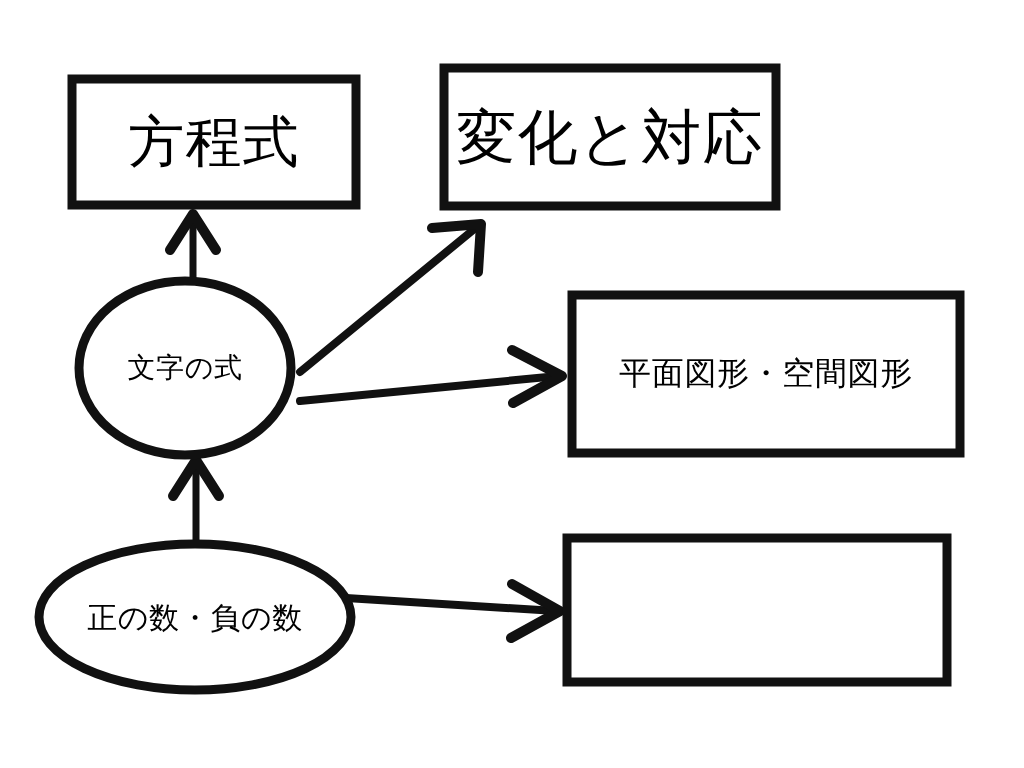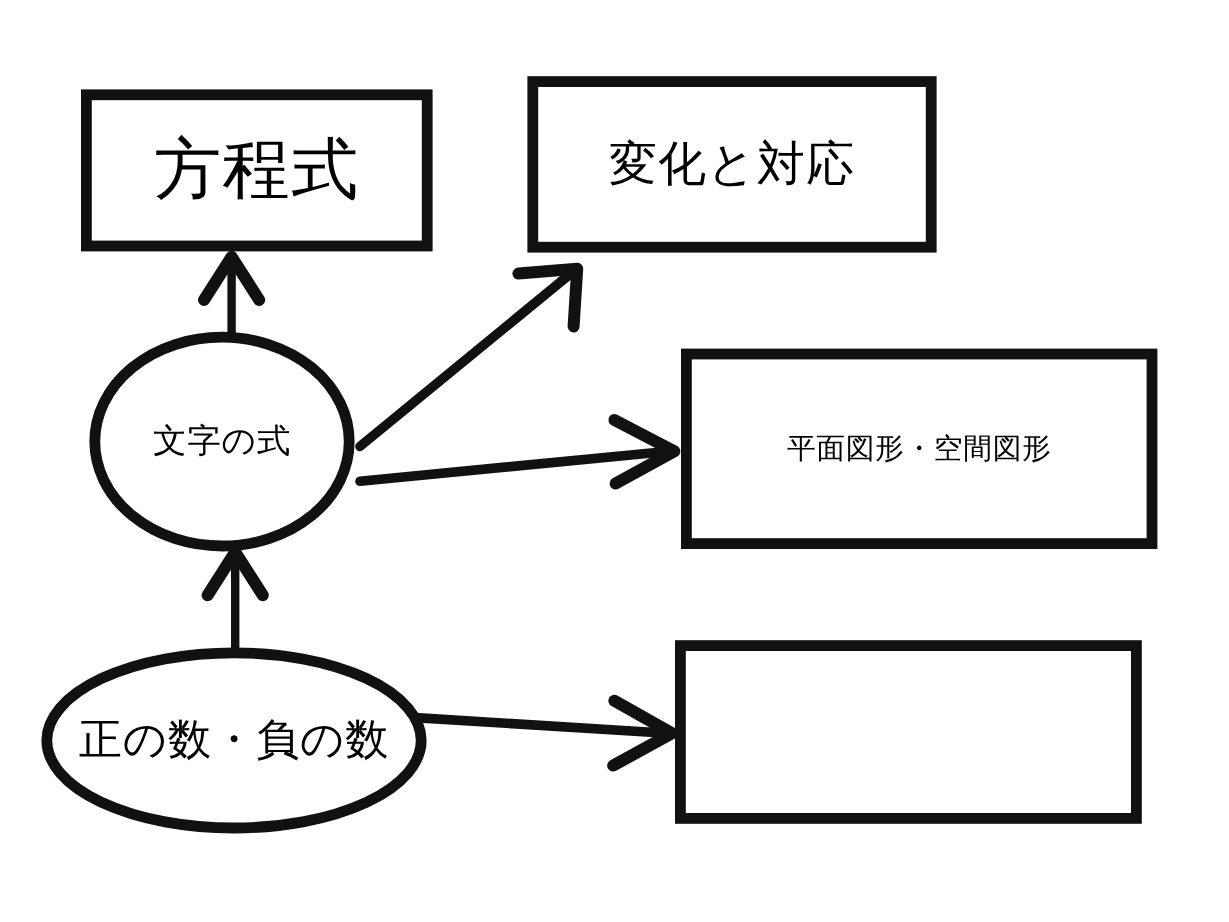--- a/index.html
+++ b/index.html
@@ -32,24 +32,24 @@
     align-items: center;
     justify-content: center;
     text-align: center;
     color: #000000;
     line-height: 1.1;
     white-space: nowrap;
     letter-spacing: 0.02em;
     pointer-events: none;
   }
   .lbl-lg { font-size: 56px; }
-  .lbl-md { font-size: 40px; }
+  .lbl-md { font-size: 60px; }
   .lbl-sm { font-size: 28px; }
-  .lbl-xs { font-size: 24px; }
-  .lbl-xxs { font-size: 36px; }
+  .lbl-xs { font-size: 32px; }
+  .lbl-xxs { font-size: 30px; }
 </style>
 </head>
 <body>
 
 <div id="canvas">
 
   <svg id="diagram-svg" viewBox="0 0 1024 768">
 
     <g>
 

